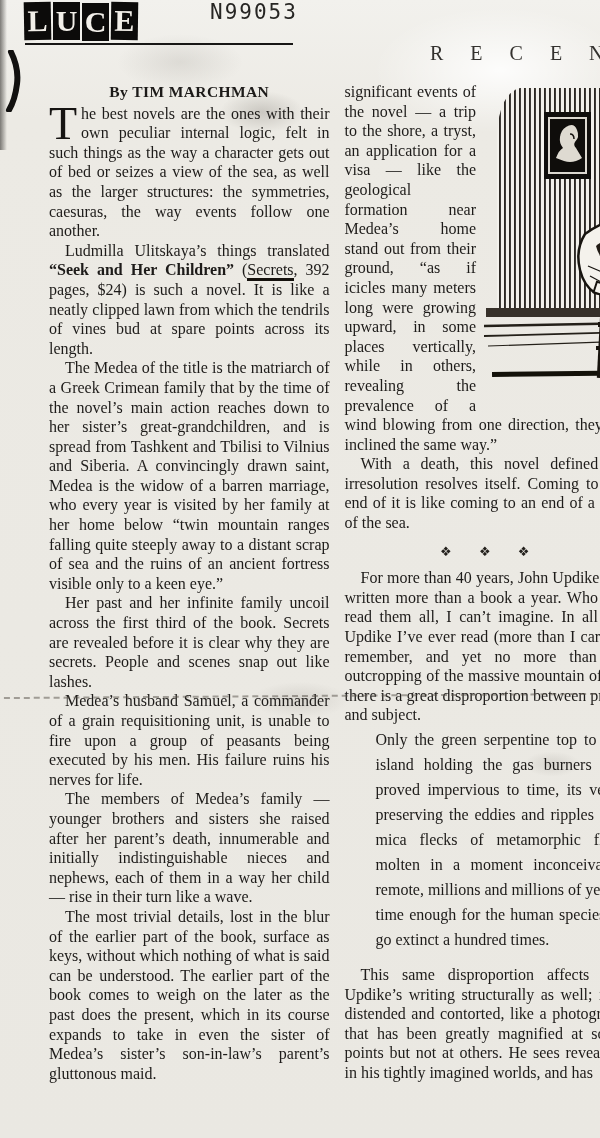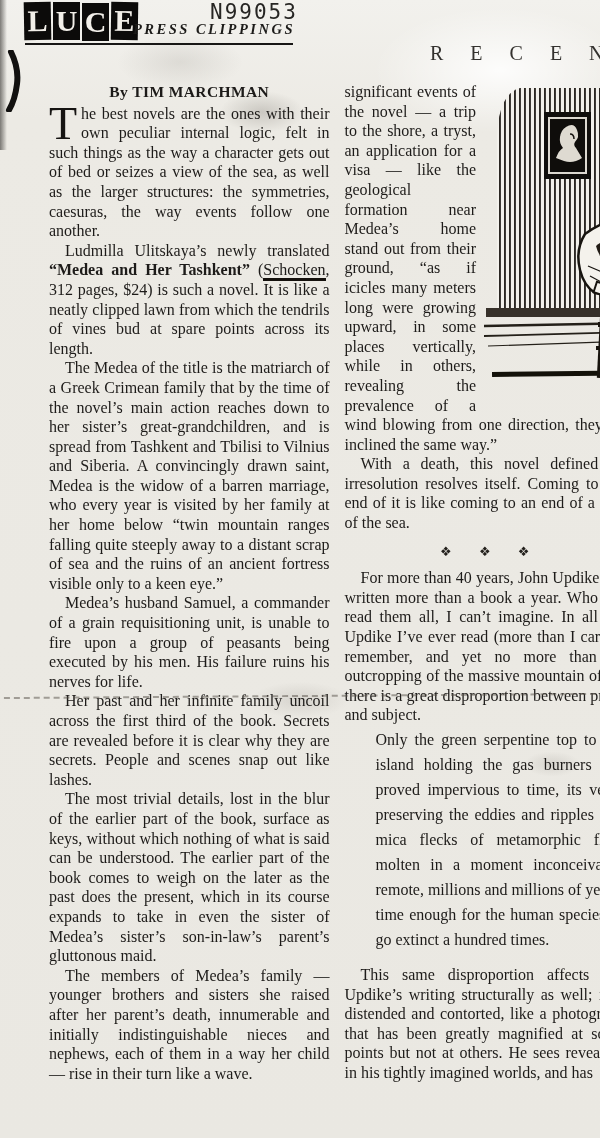--- a/index.html
+++ b/index.html
@@ -61,39 +61,38 @@
 
   <div class="edge-shadow"></div>
 
   <div class="luce-logo">
     <span class="luce-block">L</span>
     <span class="luce-block">U</span>
     <span class="luce-block">C</span>
     <span class="luce-block">E</span>
   </div>
   <div class="clipping-number">N99053</div>
-  <div class="press-clippings">PRESS CLIPPINGS</div>
   <div class="logo-underline"></div>
   <div class="recent">R E C E N T</div>
 
   <svg class="pen-mark" width="22" height="62" viewBox="0 0 22 62">
     <path d="M7,2 Q15,18 13,34 Q11,50 5,60" fill="none" stroke="#121110" stroke-width="6" stroke-linecap="round"></path>
   </svg>
 
   <div class="columns">
 
     <div class="col">
       <p class="byline">By TIM MARCHMAN</p>
       <p class="noindent"><span class="dropcap">T</span><span>he best novels are the ones with their own peculiar internal logic, felt in such things as the way a character gets out of bed or seizes a view of the sea, as well as the larger structures: the symmetries, caesuras, the way events follow one another.</span></p>
-      <p><span>Ludmilla Ulitskaya’s newly translated </span><span class="book-title">“Medea and Her Tashkent”</span><span> (</span><span class="underlined">Schocken</span><span>, 312 pages, $24) is such a novel. It is like a neatly clipped lawn from which the tendrils of vines bud at spare points across its length.</span></p>
+      <p><span>Ludmilla Ulitskaya’s things translated </span><span class="book-title">“Seek and Her Children”</span><span> (</span><span class="underlined">Secrets</span><span>, 392 pages, $24) is such a novel. It is like a neatly clipped lawn from which the tendrils of vines bud at spare points across its length.</span></p>
       <p>The Medea of the title is the matriarch of a Greek Crimean family that by the time of the novel’s main action reaches down to her sister’s great-grandchildren, and is spread from Tashkent and Tbilisi to Vilnius and Siberia. A convincingly drawn saint, Medea is the widow of a barren marriage, who every year is visited by her family at her home below “twin mountain ranges falling quite steeply away to a distant scrap of sea and the ruins of an ancient fortress visible only to a keen eye.”</p>
+      <p>Her past and her infinite family uncoil across the first third of the book. Secrets are revealed before it is clear why they are secrets.  People and scenes snap out like lashes.</p>
       <p>Medea’s husband Samuel, a commander of a grain requisitioning unit, is unable to fire upon a group of peasants being executed by his men. His failure ruins his nerves for life.</p>
-      <p>Her past and her infinite family uncoil across the first third of the book. Secrets are revealed before it is clear why they are secrets.  People and scenes snap out like lashes.</p>
+      <p>The members of Medea’s family — younger brothers and sisters she raised after her parent’s death, innumerable and initially indistinguishable nieces and nephews, each of them in a way her child — rise in their turn like a wave.</p>
       <p>The most trivial details, lost in the blur of the earlier part of the book, surface as keys, without which nothing of what is said can be understood. The earlier part of the book comes to weigh on the later as the past does the present, which in its course expands to take in even the sister of Medea’s sister’s son-in-law’s parent’s gluttonous maid.</p>
-      <p>The members of Medea’s family — younger brothers and sisters she raised after her parent’s death, innumerable and initially indistinguishable nieces and nephews, each of them in a way her child — rise in their turn like a wave.</p>
     </div>
 
     <div class="col">
 
       <div class="illustration">
         <svg width="147" height="318" viewBox="0 0 147 318">
           <defs>
             <pattern id="stripes" width="5" height="6" patternUnits="userSpaceOnUse">
               <rect width="5" height="6" fill="#f3f1ec"></rect>
               <rect width="1.9" height="6" fill="#2b2723"></rect>

